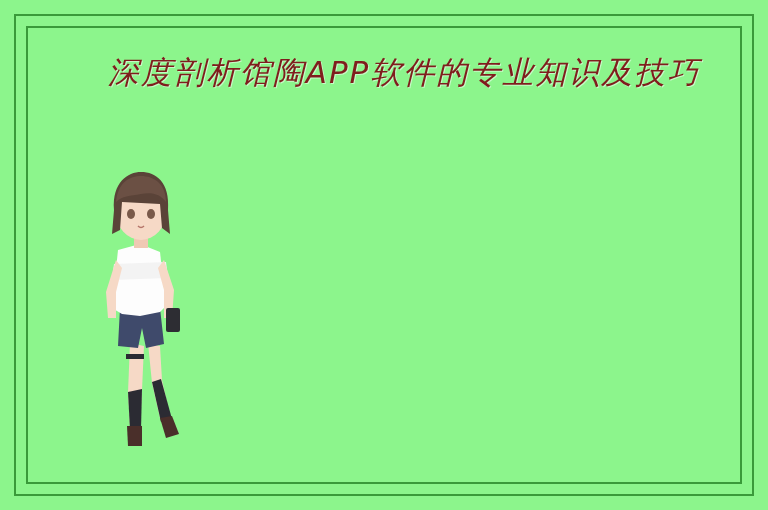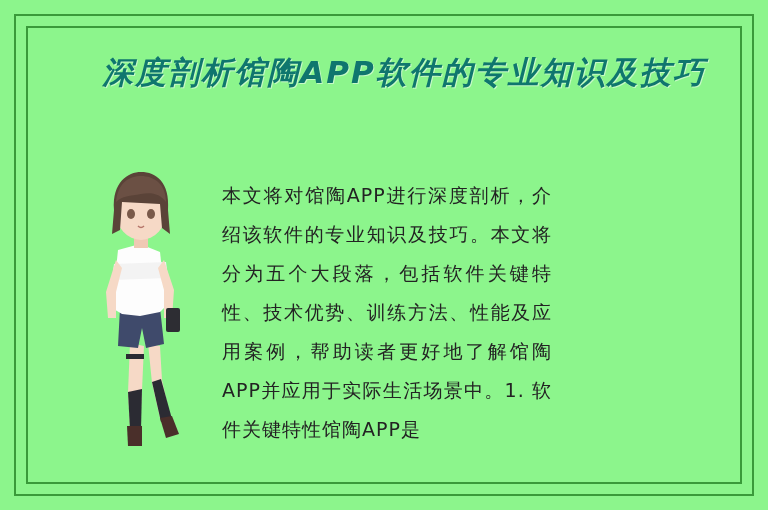--- a/index.html
+++ b/index.html
@@ -40,24 +40,24 @@
   }
   
   .title {
     position: absolute;
     left: 0;
     right: 0;
     top: 52px;
     text-align: center;
     font-family: "DejaVu Sans", sans-serif;
     font-size: 31px;
-    font-weight: bold;
+    font-weight: normal;
     font-style: italic;
     letter-spacing: 2px;
-    color: #0f766e;
+    color: #7f1d1d;
     text-shadow: 1px 1px 0 rgba(255,255,255,0.5);
     white-space: nowrap;
     padding-left: 40px;
   }
   
   .body-text {
     position: absolute;
     left: 222px;
     top: 176px;
     width: 330px;
@@ -122,15 +122,14 @@
 
       <path d="M38 34 C40 14 52 8 63 8 C76 8 88 16 88 34 C82 26 74 24 63 26 C52 28 44 28 38 34 Z" fill="#6b5044"></path>
 
       <ellipse cx="53" cy="46" rx="4" ry="5" fill="#7a5a4a"></ellipse>
       <ellipse cx="73" cy="46" rx="4" ry="5" fill="#7a5a4a"></ellipse>
 
       <path d="M60 58 Q63 61 66 58" stroke="#b5756a" stroke-width="1.5" fill="none"></path>
     </svg>
   </div>
 
-  <div class="body-text">本文将对馆陶APP进行深度剖析，介绍该软件的专业知识及技巧。本文将分为五个大段落，包括软件关键特性、技术优势、训练方法、性能及应用案例，帮助读者更好地了解馆陶APP并应用于实际生活场景中。1. 软件关键特性馆陶APP是</div>
 
 </div>
 
 </body></html>

